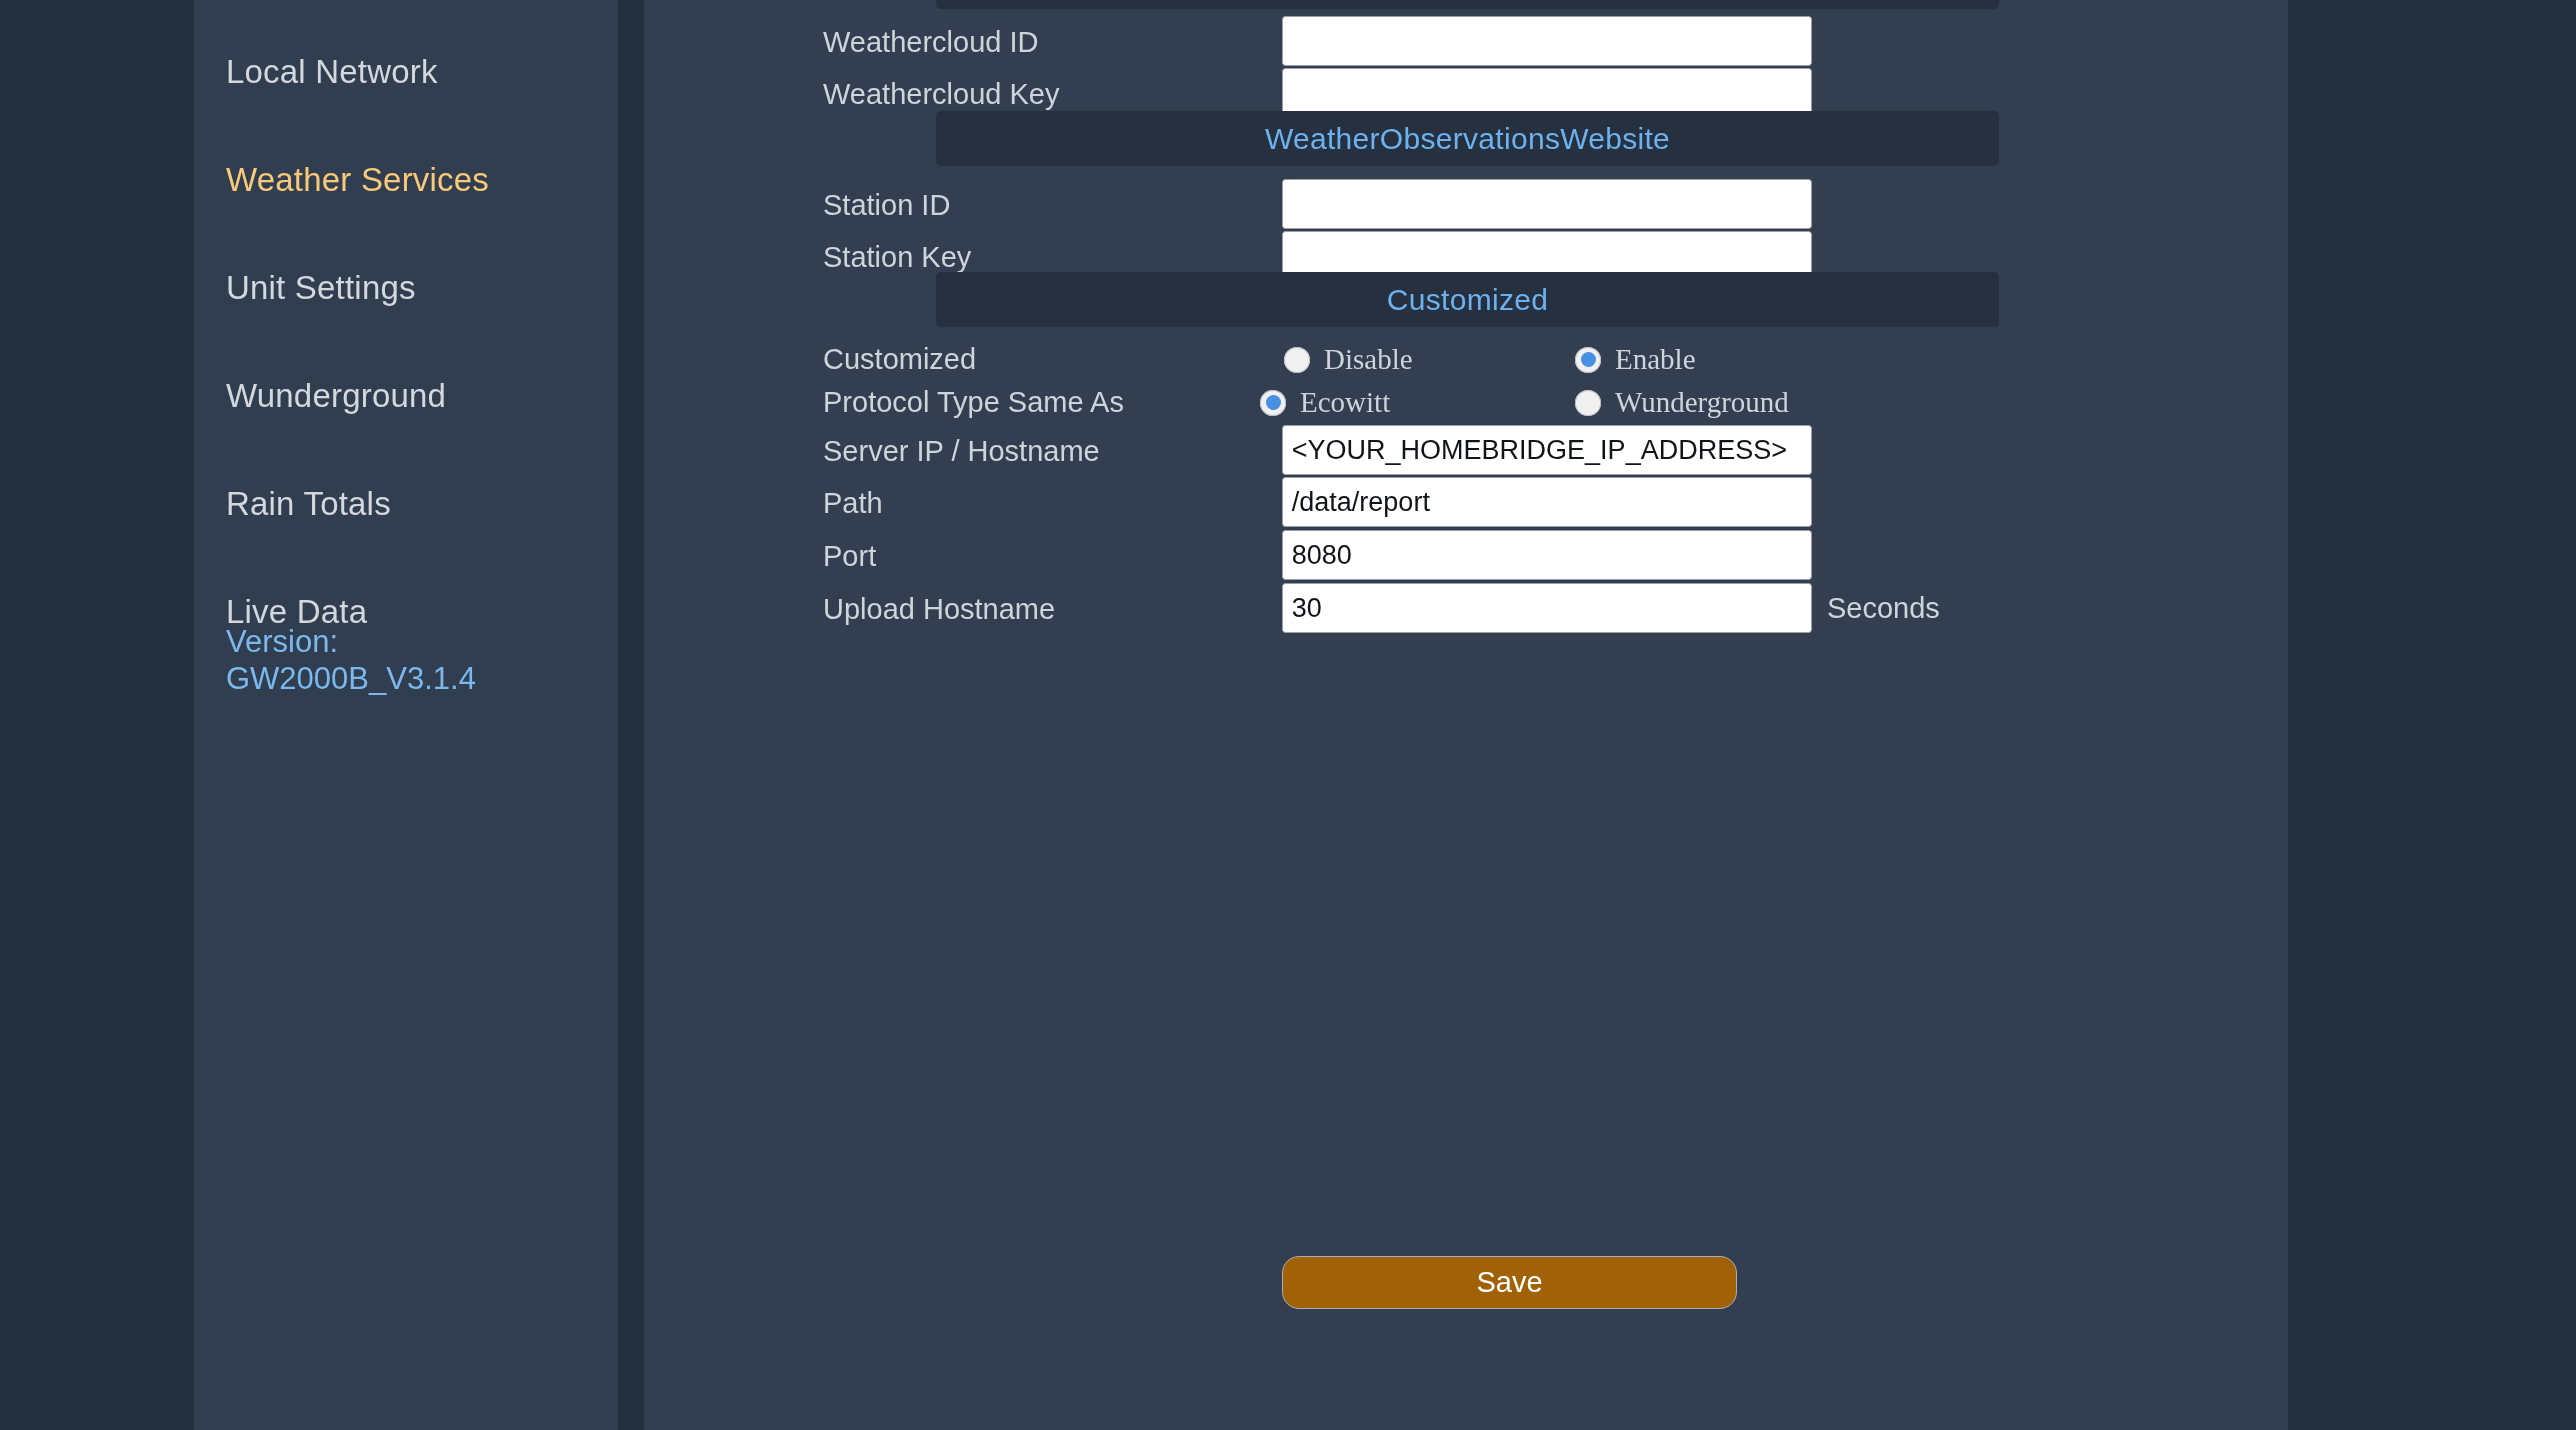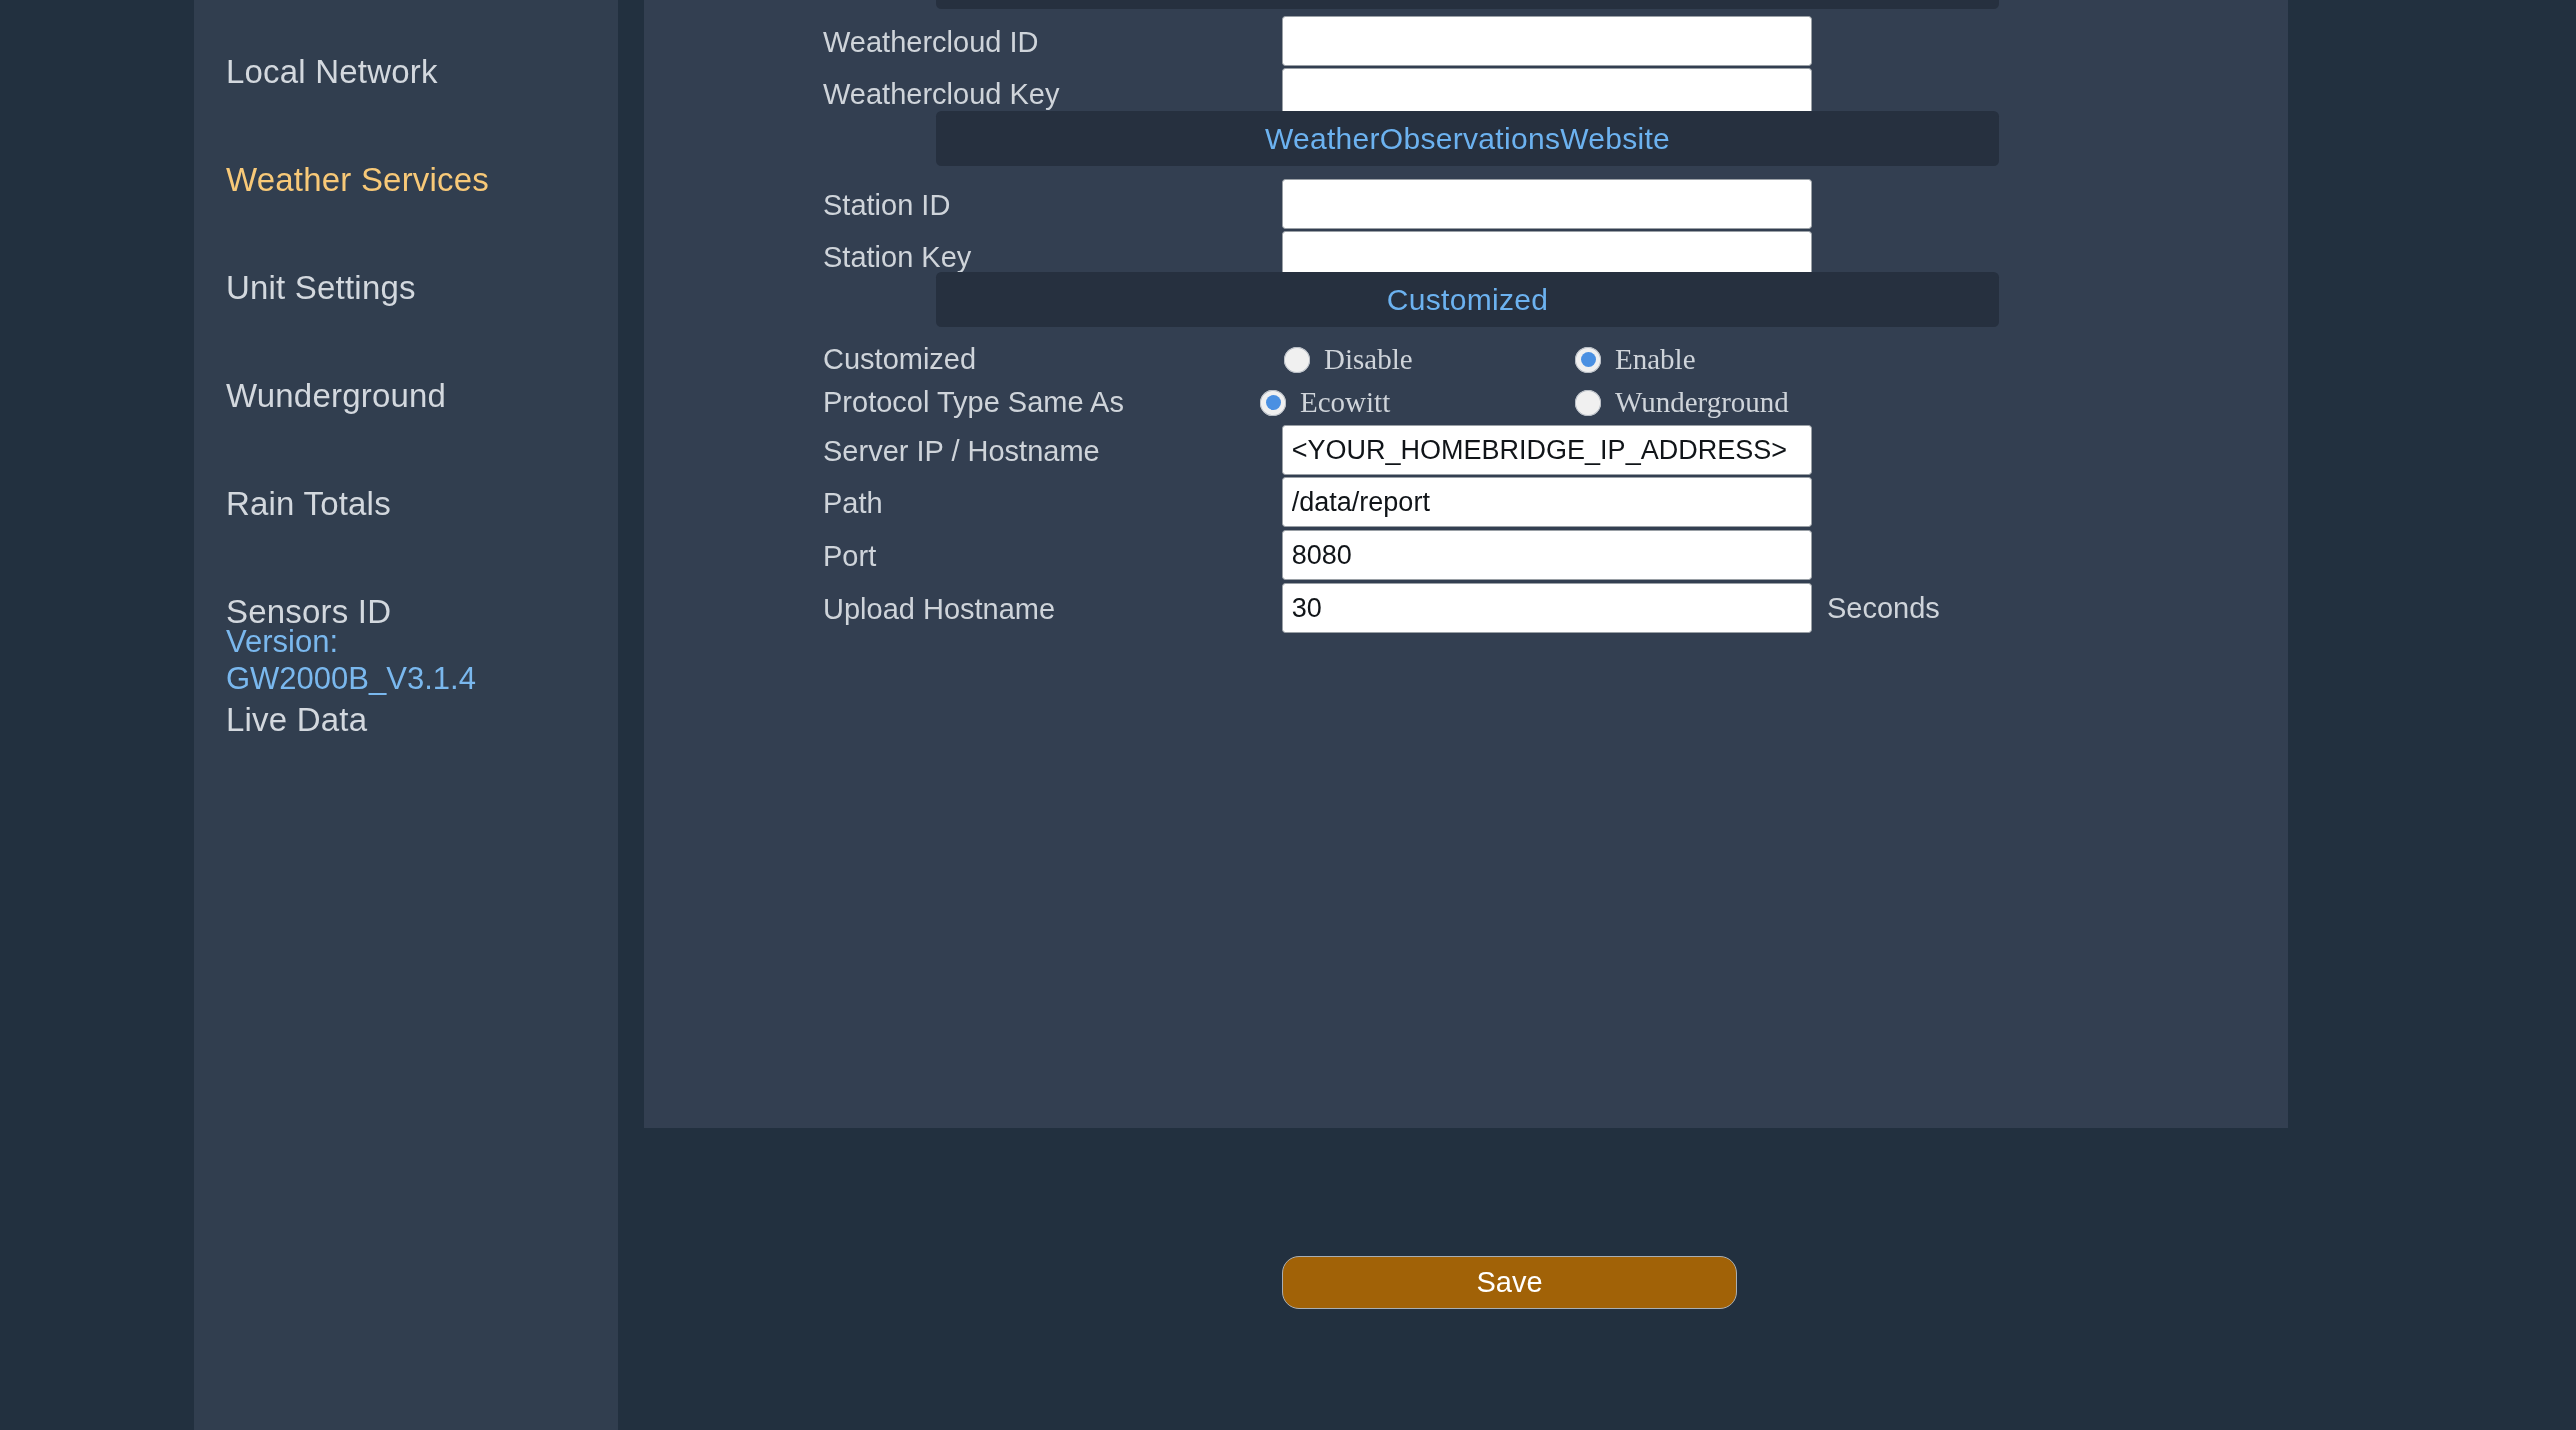--- a/index.html
+++ b/index.html
@@ -25,21 +25,21 @@
   .nav-item.active{color:#f8c978;}
   .version{
     position:absolute;left:32px;top:623px;width:371px;
     font-size:31px;line-height:37px;color:#7ab8ee;
     white-space:pre-line;
   }
 
   
   .divider{position:absolute;left:619px;top:0;width:25px;height:1430px;background:#22303f;}
   .content{
-    position:absolute;left:644px;top:0;width:1644px;height:1128px;
+    position:absolute;left:644px;top:0;width:1644px;height:1430px;
     background:#333f51;
   }
 
   
   .sec-bar{
     position:absolute;left:292px;width:1063px;height:55px;
     background:#26303f;border-radius:5.3px;
     display:flex;align-items:center;justify-content:center;
   }
   .sec-bar span{font-size:30px;color:#6cb2f0;letter-spacing:0.3px;}
@@ -92,21 +92,20 @@
 
 <div class="page">
 
   <nav class="sidebar">
     <div class="nav" id="nav-list">
         <div class="nav-item">Local Network</div>
         <div class="nav-item active">Weather Services</div>
         <div class="nav-item">Unit Settings</div>
         <div class="nav-item">Wunderground</div>
         <div class="nav-item">Rain Totals</div>
-        <div class="nav-item">Sensors ID</div>
         <div class="nav-item">Live Data</div>
       </div>
     <div class="version">Version:
 GW2000B_V3.1.4</div>
   </nav>
 
   <div class="divider"></div>
 
   <main class="content">
 

